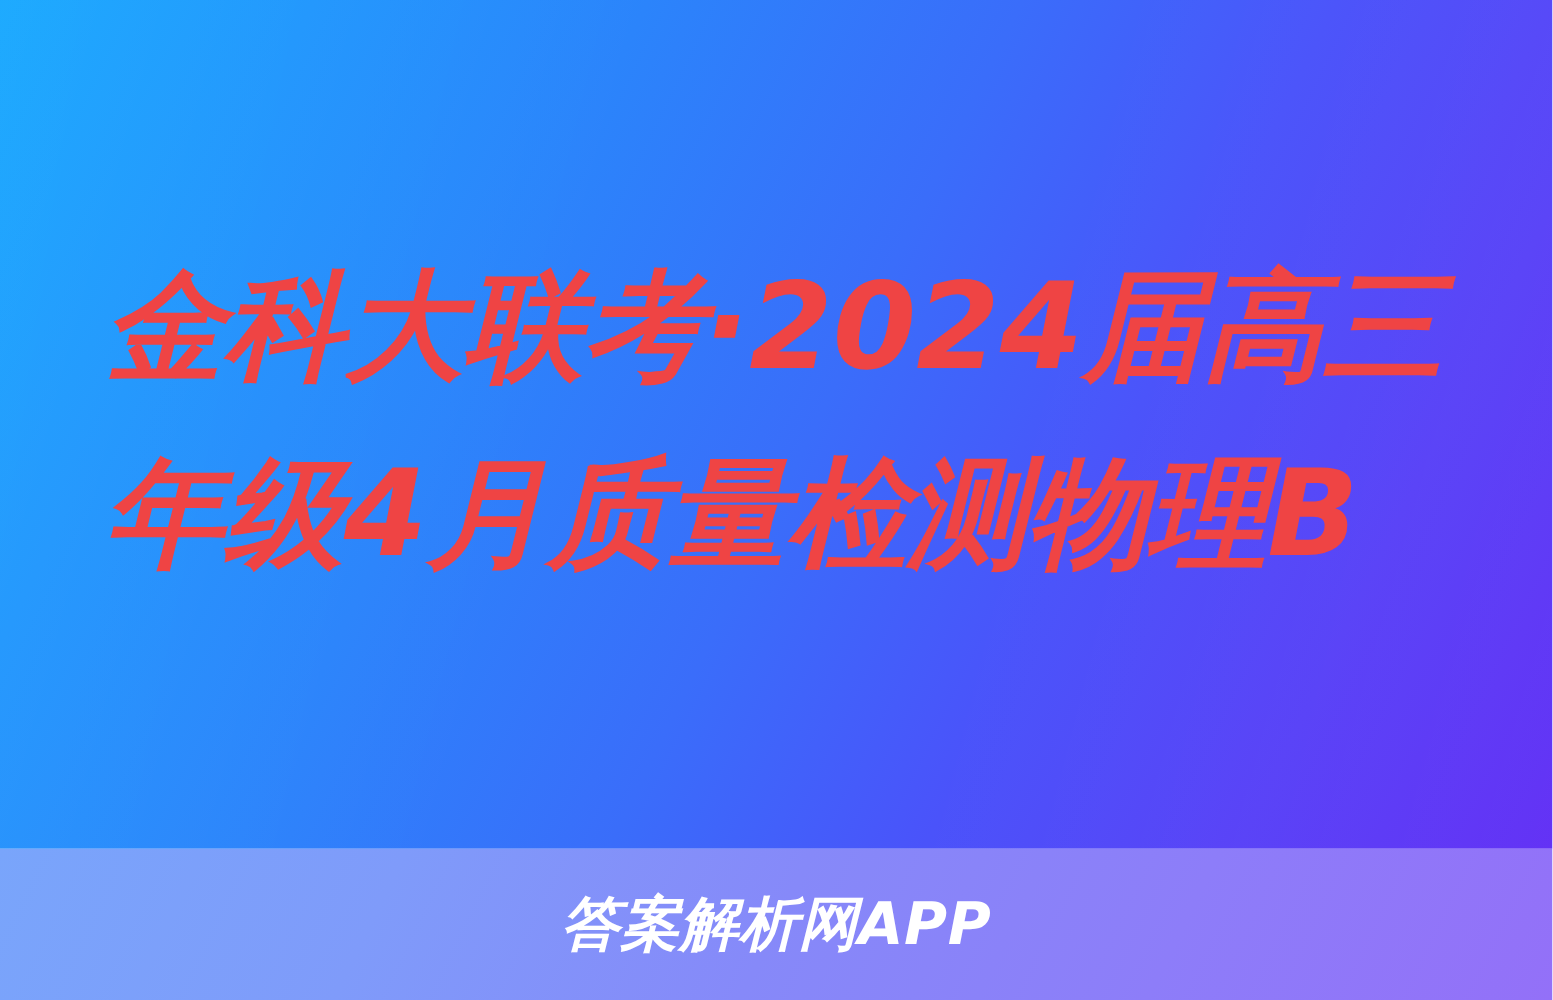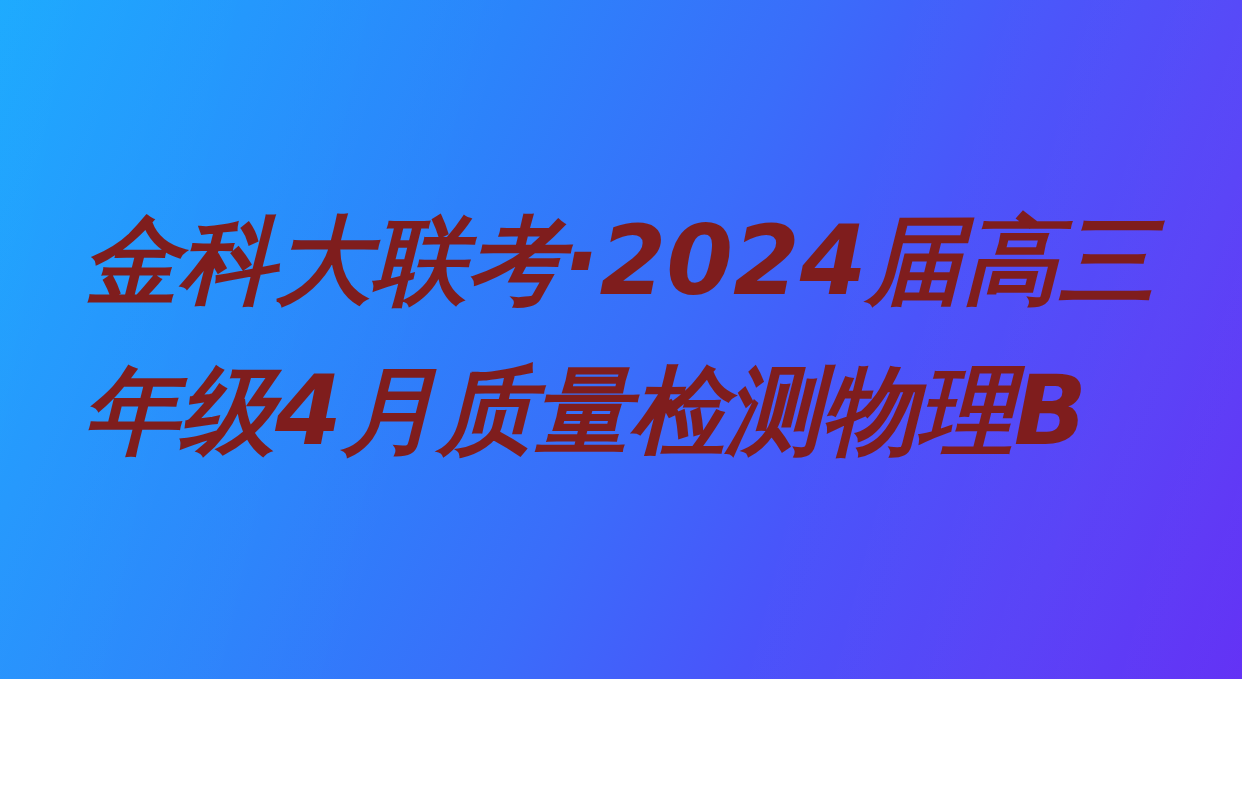--- a/index.html
+++ b/index.html
@@ -68,21 +68,21 @@
   .headline {
     width: 1076px;
     margin: 0;
     padding: 0;
     font-family: "DejaVu Sans", "Liberation Sans", sans-serif;
     font-size: 96px;
     font-weight: 700;
     font-style: italic;
     line-height: 150px;
     letter-spacing: 0px;
-    color: #7f1d1d;
+    color: #ef4444;
     text-align: left;
     word-break: break-all;
     white-space: normal;
     transform: translateY(-4px);
   }
 
   
   .headline .line-last {
     display: block;
     text-align: center;
@@ -122,14 +122,17 @@
 <body>
 
 <div class="poster">
 
   <div class="hero"></div>
 
   <div class="headline-wrap">
     <h1 class="headline"><span>金科大联考·2024届高三</span><span>年级4月质量检测物理B</span></h1>
   </div>
 
+  <div class="footer-band">
+    <span class="watermark">答案解析网APP</span>
+  </div>
 
 </div>
 
 </body></html>

